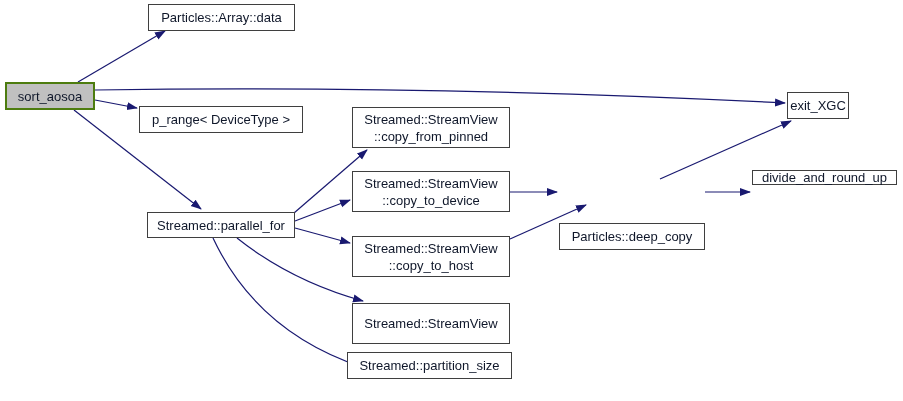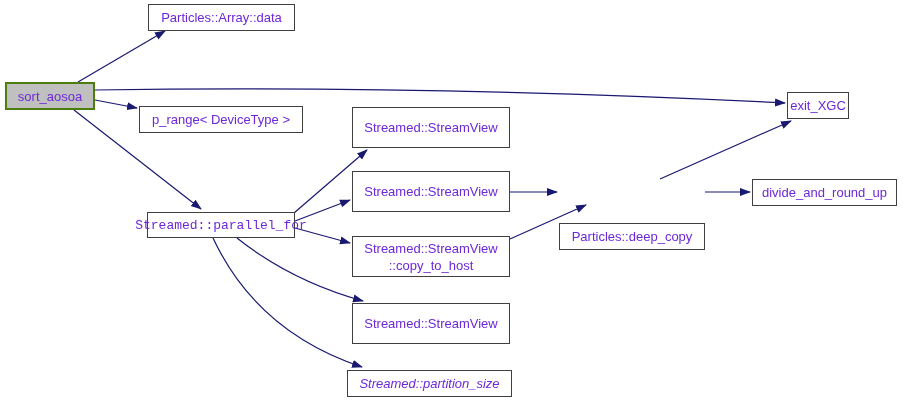--- a/index.html
+++ b/index.html
@@ -14,21 +14,21 @@
   .edge-layer {
     position: absolute;
     left: 0; top: 0;
     width: 903px; height: 401px;
   }
   .node {
     position: absolute;
     box-sizing: border-box;
     background: #ffffff;
     border: 1.4px solid #3f3f3f;
-    color: #6d28d9;
+    color: #0f172a;
     font-size: 13px;
     line-height: 17px;
     display: flex;
     flex-direction: column;
     align-items: center;
     justify-content: center;
     text-align: center;
     white-space: nowrap;
     cursor: pointer;
   }
@@ -67,42 +67,44 @@
   <div id="node-layer">
       <div class="node highlight" style="left: 5px; top: 82px; width: 90px; height: 28px;">
         <span>sort_aosoa</span>
       </div>
       <div class="node" style="left: 148px; top: 4px; width: 147px; height: 27px;">
         <span>Particles::Array::data</span>
       </div>
       <div class="node" style="left: 139px; top: 106px; width: 164px; height: 27px;">
         <span>p_range&lt; DeviceType &gt;</span>
       </div>
-      <div class="node" style="left: 147px; top: 212px; width: 148px; height: 26px; font-family: Liberation Mono, monospace;">
+      <div class="node" style="left: 147px; top: 212px; width: 148px; height: 26px;">
         <span>Streamed::parallel_for</span>
       </div>
       <div class="node" style="left: 352px; top: 107px; width: 158px; height: 41px;">
         <span>Streamed::StreamView</span>
+        <span>::copy_from_pinned</span>
       </div>
       <div class="node" style="left: 352px; top: 171px; width: 158px; height: 41px;">
         <span>Streamed::StreamView</span>
+        <span>::copy_to_device</span>
       </div>
       <div class="node" style="left: 352px; top: 236px; width: 158px; height: 41px;">
         <span>Streamed::StreamView</span>
         <span>::copy_to_host</span>
       </div>
       <div class="node" style="left: 352px; top: 303px; width: 158px; height: 41px;">
         <span>Streamed::StreamView</span>
       </div>
-      <div class="node" style="left: 347px; top: 370px; width: 165px; height: 27px; font-style: italic;">
+      <div class="node" style="left: 347px; top: 352px; width: 165px; height: 27px;">
         <span>Streamed::partition_size</span>
       </div>
       <div class="node" style="left: 559px; top: 179px; width: 146px; height: 27px; margin-top: 44px;">
         <span>Particles::deep_copy</span>
       </div>
       <div class="node" style="left: 787px; top: 92px; width: 62px; height: 27px;">
         <span>exit_XGC</span>
       </div>
-      <div class="node" style="left: 752px; top: 179px; width: 145px; height: 27px;">
+      <div class="node" style="left: 752px; top: 170px; width: 145px; height: 15px;">
         <span>divide_and_round_up</span>
       </div>
     </div>
 </div>
 
 </body></html>

